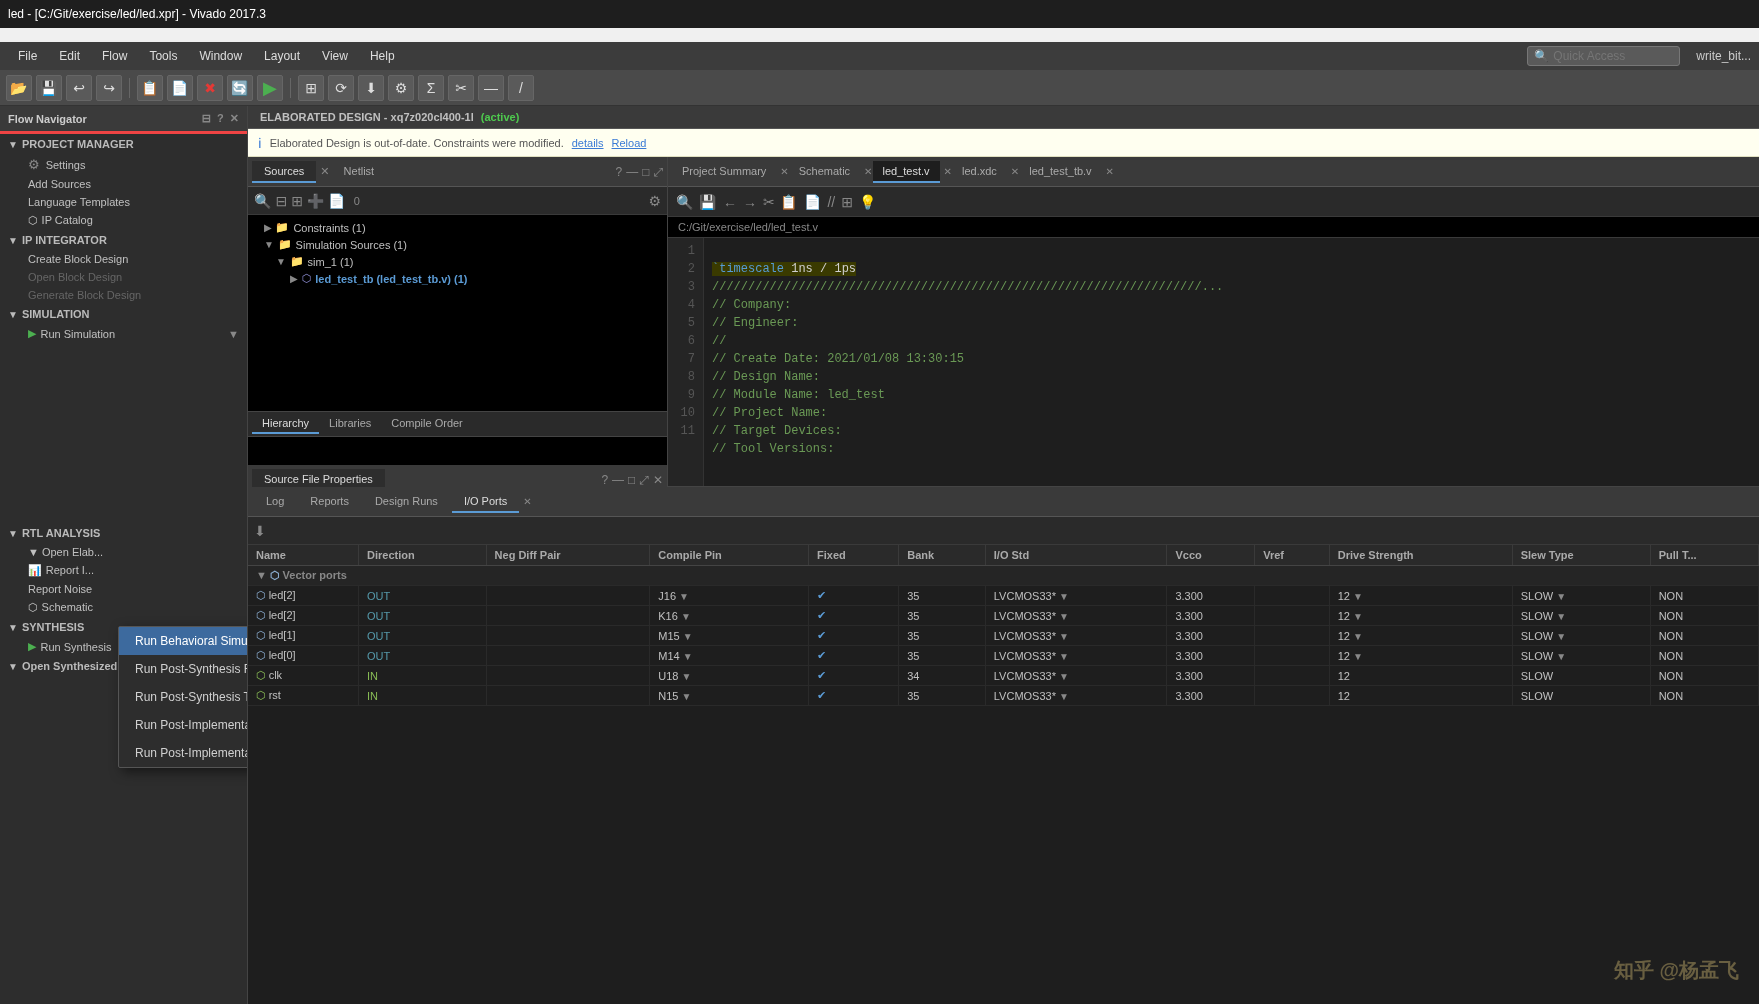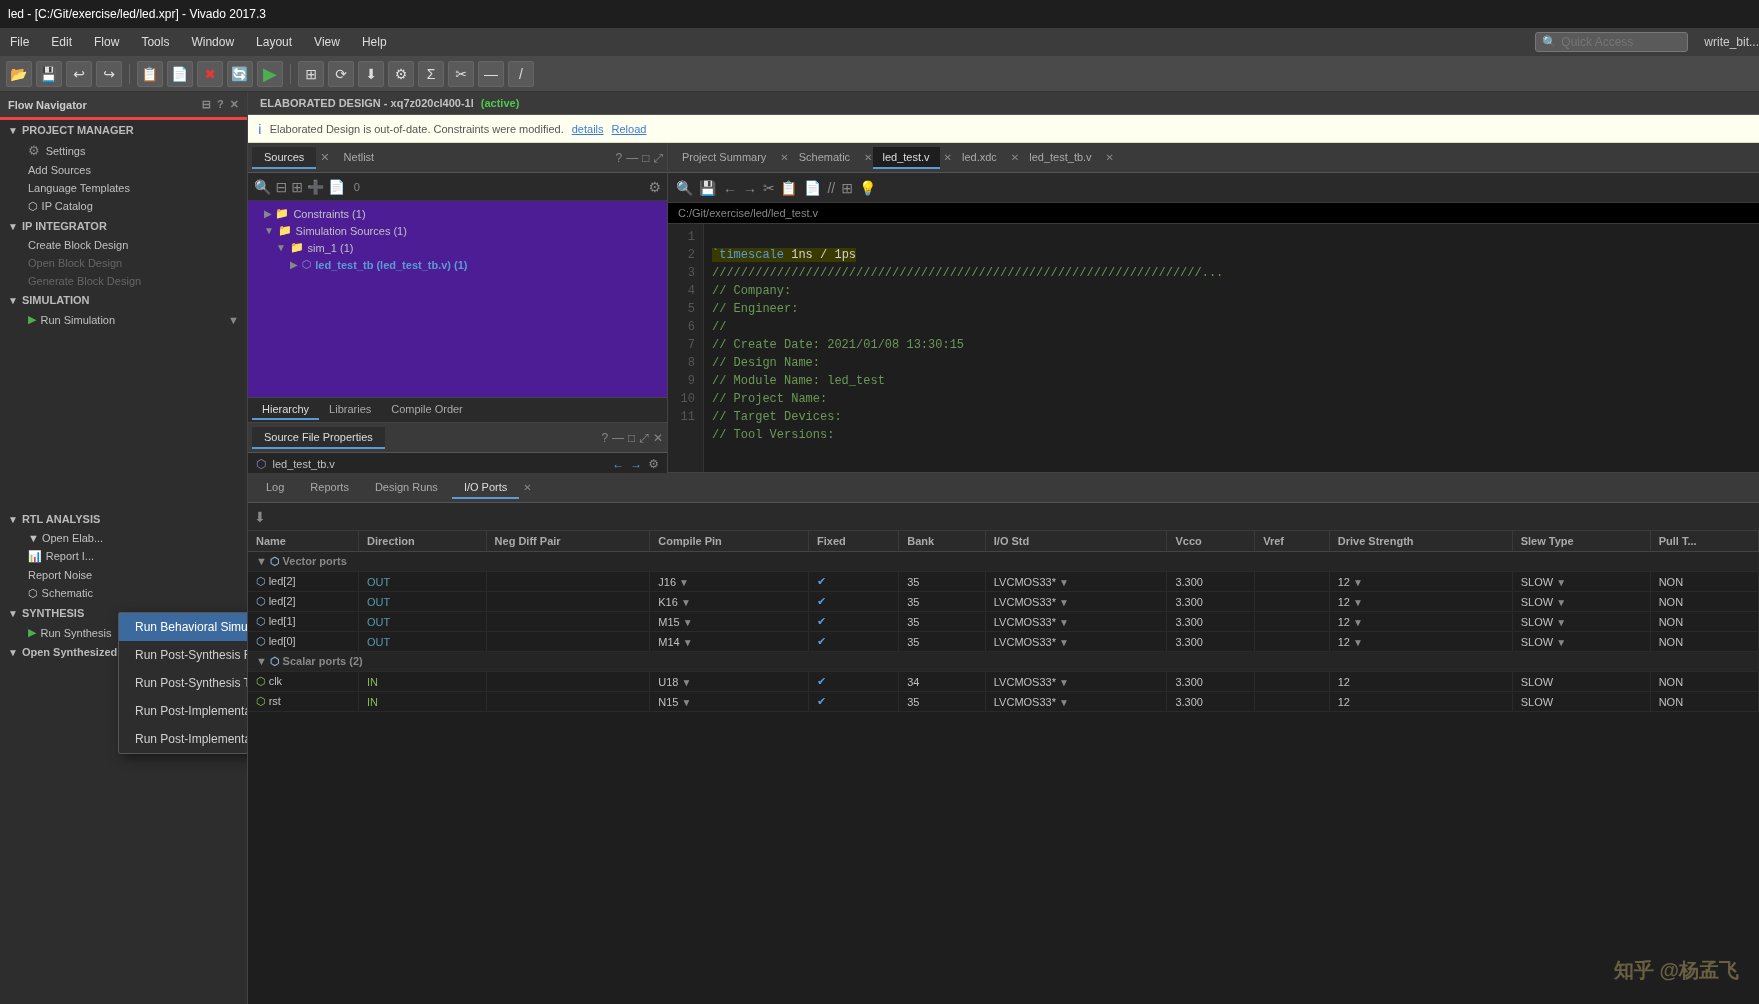--- a/index.html
+++ b/index.html
@@ -16,22 +16,23 @@
       font-size: 12px;
     }
 
     
     #menubar {
       background: #3c3c3c;
       color: #ddd;
       height: 28px;
       display: flex;
       align-items: center;
-      padding: 0 0;
+      padding: 0 8px;
       gap: 2px;
+      margin-top: 14px;
     }
     .menu-item {
       padding: 2px 10px;
       cursor: pointer;
       border-radius: 2px;
     }
 
     
     #toolbar {
       background: #4a4a4a;
@@ -336,21 +337,22 @@
     .cmt { color: #6a9955; }
     .hl-yellow { background: #3a3a00; }
 
     
     #left-column {
       width: 420px;
       min-width: 420px;
       display: flex;
       flex-direction: column;
       border-right: 1px solid #444;
-      background: #4c1d95;
+      background: #000000;
+      gap: 28px;
     }
 
     #sources-panel-wrap {
       flex: 0 0 auto;
       height: 280px;
       display: flex;
       flex-direction: column;
       border-bottom: 1px solid #444;
     }
 
@@ -823,27 +825,20 @@
               <td>M14 <span class="dropdown-arrow">▼</span></td>
               <td><span class="checked">✔</span></td>
               <td>35</td>
               <td>LVCMOS33* <span class="dropdown-arrow">▼</span></td>
               <td>3.300</td>
               <td></td>
               <td>12 <span class="dropdown-arrow">▼</span></td>
               <td>SLOW <span class="dropdown-arrow">▼</span></td>
               <td>NON</td>
             </tr>
-            <tr class="group-row">
-              <td colspan="12">
-                <span style="cursor:pointer;">▼</span>
-                <span style="color:#88aacc;">⬡</span>
-                Scalar ports (2)
-              </td>
-            </tr>
             <tr>
               <td><span style="color:#88bb55;">⬡</span> clk</td>
               <td class="port-in">IN</td>
               <td></td>
               <td>U18 <span class="dropdown-arrow">▼</span></td>
               <td><span class="checked">✔</span></td>
               <td>34</td>
               <td>LVCMOS33* <span class="dropdown-arrow">▼</span></td>
               <td>3.300</td>
               <td></td>

